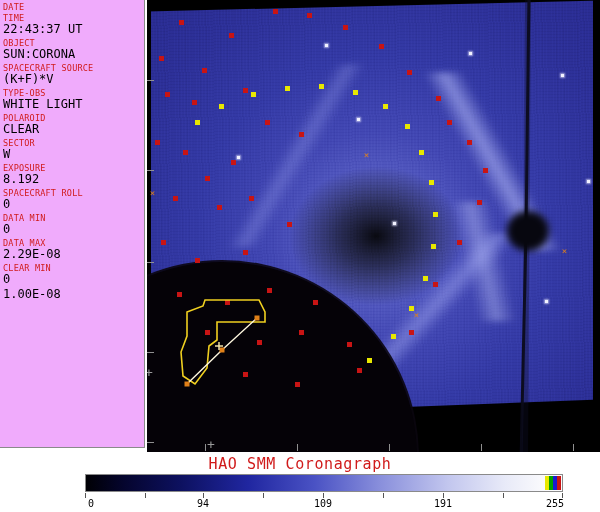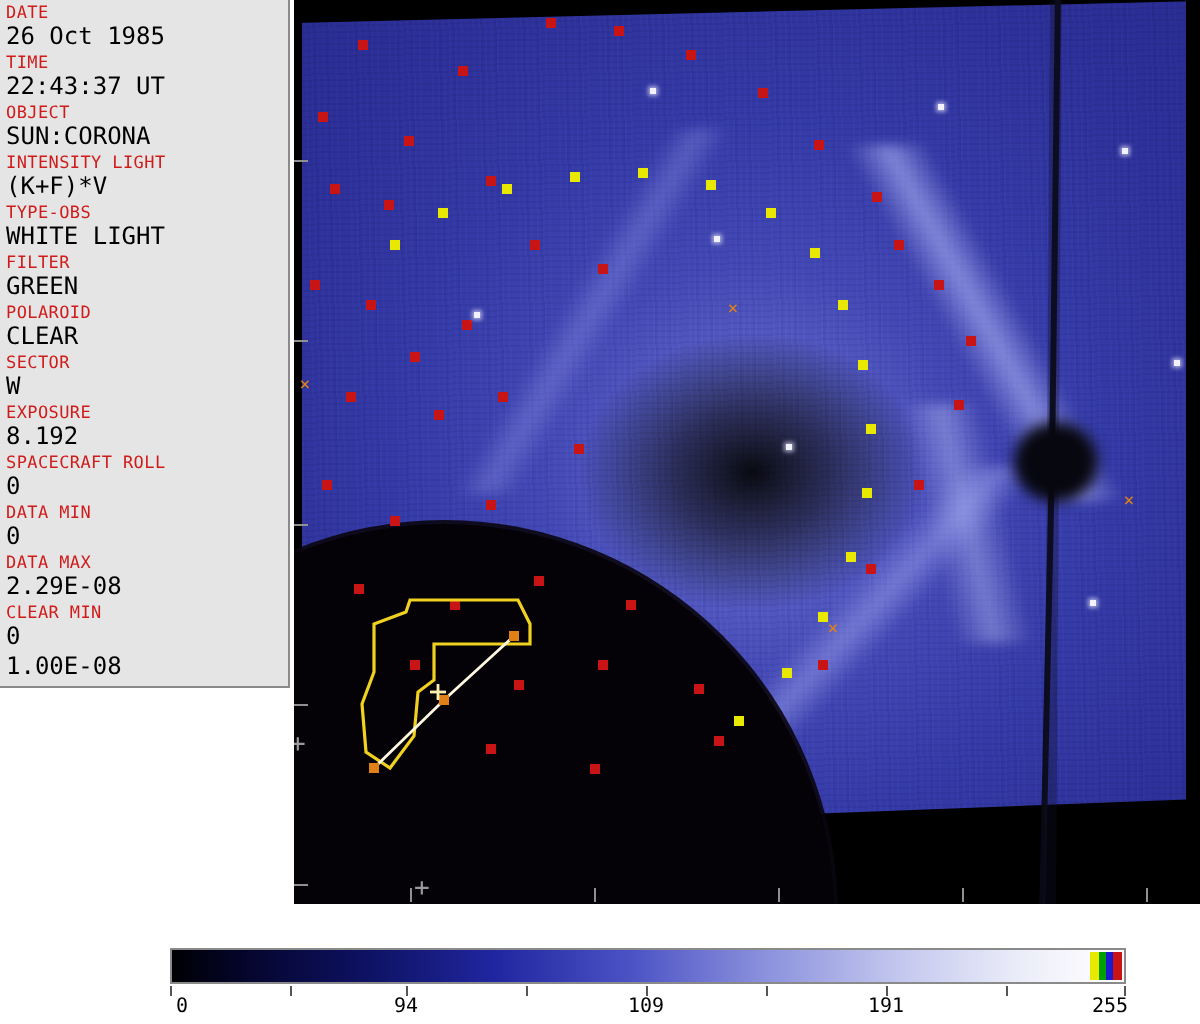--- a/index.html
+++ b/index.html
@@ -2,22 +2,22 @@
 <html><head>
 <meta charset="utf-8">
 <style>
   html,body{margin:0;padding:0;background:#ffffff;}
   body{width:600px;height:512px;overflow:hidden;
        font-family:"DejaVu Sans Mono","Liberation Mono",monospace;}
 
   #app{position:relative;width:600px;height:512px;background:#ffffff;}
 
   
-  #sidebar{position:absolute;left:0;top:0;width:145px;height:344px;
-           background:#e5e5e5;box-sizing:border-box;
+  #sidebar{position:absolute;left:0;top:0;width:145px;height:448px;
+           background:#f0abfc;box-sizing:border-box;
            border-right:1px solid #8a8a8a;border-bottom:1px solid #8a8a8a;
            padding:2px 0 0 3px;overflow:hidden;}
   .meta-row{margin:0 0 1px 0;}
   .meta-key{color:#d01b1b;font-size:8.5px;line-height:10px;
             letter-spacing:.2px;white-space:nowrap;}
   .meta-val{color:#000000;font-size:12px;line-height:13px;
             white-space:nowrap;margin-bottom:2px;}
 
   
   #imgpanel{position:absolute;left:147px;top:0;width:453px;height:452px;
@@ -116,41 +116,36 @@
           line-height:11px;transform:translateX(-50%);white-space:nowrap;}
 </style>
 </head>
 <body>
 
 <div id="app">
 
   <div id="sidebar">
       <div class="meta-row">
         <div class="meta-key">DATE</div>
-        <div class="meta-val">26 Oct 1985</div>
       </div>
       <div class="meta-row">
         <div class="meta-key">TIME</div>
         <div class="meta-val">22:43:37 UT</div>
       </div>
       <div class="meta-row">
         <div class="meta-key">OBJECT</div>
         <div class="meta-val">SUN:CORONA</div>
       </div>
       <div class="meta-row">
-        <div class="meta-key">INTENSITY LIGHT</div>
+        <div class="meta-key">SPACECRAFT SOURCE</div>
         <div class="meta-val">(K+F)*V</div>
       </div>
       <div class="meta-row">
         <div class="meta-key">TYPE-OBS</div>
         <div class="meta-val">WHITE LIGHT</div>
-      </div>
-      <div class="meta-row">
-        <div class="meta-key">FILTER</div>
-        <div class="meta-val">GREEN</div>
       </div>
       <div class="meta-row">
         <div class="meta-key">POLAROID</div>
         <div class="meta-val">CLEAR</div>
       </div>
       <div class="meta-row">
         <div class="meta-key">SECTOR</div>
         <div class="meta-val">W</div>
       </div>
       <div class="meta-row">
@@ -303,20 +298,21 @@
           <div class="tick v" style="left: 150px; bottom: 0px; top: 444px;"></div>
           <div class="tick v" style="left: 242px; bottom: 0px; top: 444px;"></div>
           <div class="tick v" style="left: 334px; bottom: 0px; top: 444px;"></div>
           <div class="tick v" style="left: 426px; bottom: 0px; top: 444px;"></div>
           <div class="plus" style="left: -2px; top: 368px;">+</div>
           <div class="plus" style="left: 60px; top: 440px;">+</div>
         </div>
     </div>
   </div>
 
+  <div id="title">HAO  SMM  Coronagraph</div>
 
   <div id="cbwrap">
     <div id="cbar">
       <div id="cbar-end"></div>
     </div>
   </div>
   <div id="cb-axis">
       <div class="cb-tick" style="left: 85px;"></div>
       <div class="cb-lab" style="left: 91px;">0</div>
       <div class="cb-tick" style="left: 144.75px;"></div>

